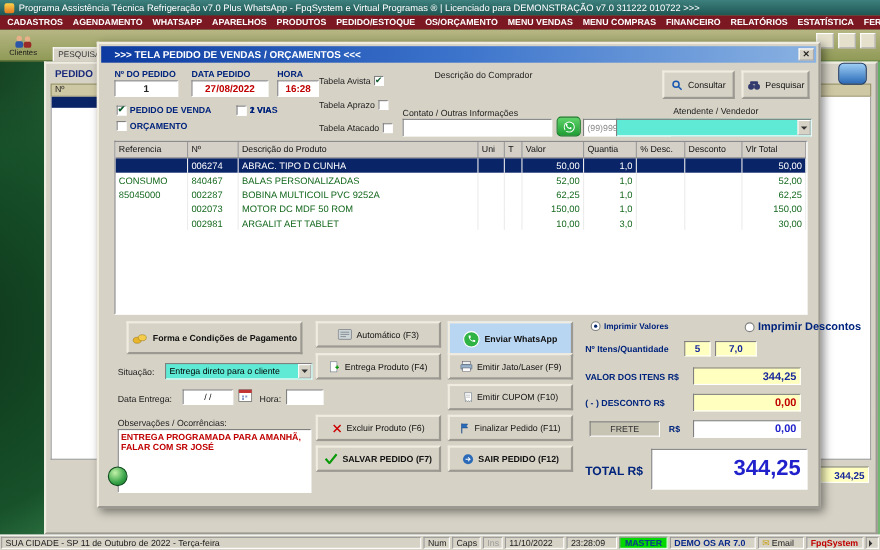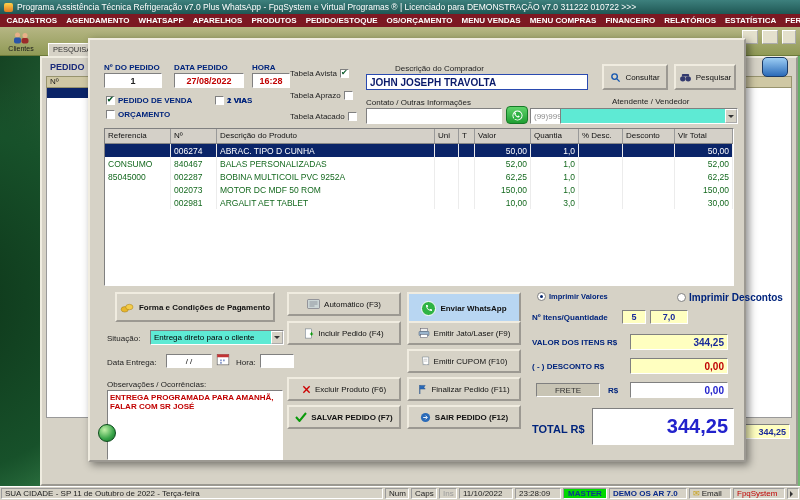--- a/index.html
+++ b/index.html
@@ -75,41 +75,41 @@
   
   .grid{position:absolute;left:14px;top:88px;width:630px;height:158px;background:#fff;
     border:1px solid;border-color:#808080 #fff #fff #808080;box-sizing:border-box;overflow:hidden;}
   .gcols{display:grid;grid-template-columns:66px 46px 218px 24px 16px 56px 48px 44px 52px 1fr;}
   .ghead{height:14px;background:#d4d0c8;border-bottom:1px solid #888;}
   .ghead div{font-size:8px;padding:2px 3px 0;border-right:1px solid #999;color:#111;white-space:nowrap;overflow:hidden;box-sizing:border-box;}
   .grow{height:13px;color:#15691f;font-size:8.5px;}
   .grow div{padding:1.5px 3px 0;border-right:1px solid #ececec;white-space:nowrap;overflow:hidden;box-sizing:border-box;}
   .grow .num{text-align:right;}
   .grow.sel{background:#0a2468;color:#fff;}
-  .obs{position:absolute;left:17px;top:350px;width:176px;height:70px;background:#fff;
+  .obs{position:absolute;left:17px;top:350px;width:176px;height:58px;background:#fff;
     border:1px solid;border-color:#808080 #fff #fff #808080;box-sizing:border-box;
     font-size:8px;font-weight:bold;color:#c00000;resize:none;padding:2px;}
   .greenball{position:absolute;left:8px;top:384px;width:18px;height:18px;border-radius:50%;
     background:radial-gradient(circle at 35% 30%,#c2f2a8,#37a348 60%,#176a28);border:1px solid #0a4a1a;box-sizing:border-box;}
   .bigtotal{position:absolute;left:502px;top:368px;width:142px;height:37px;background:#fff;
     border:1px solid;border-color:#808080 #fff #fff #808080;box-sizing:border-box;
     display:flex;align-items:center;justify-content:flex-end;padding:0 5px;
     font-size:20px;font-weight:bold;color:#2222cc;}
   .wabtn{position:absolute;left:416px;top:66px;width:22px;height:18px;border-radius:4px;
     background:linear-gradient(#5fd36a,#1f9e33);border:1px solid #157a26;display:flex;align-items:center;justify-content:center;box-sizing:border-box;}
   .wadot{width:13px;height:13px;border-radius:50%;background:#2fb344;border:1.5px solid #fff;display:flex;align-items:center;justify-content:center;}
   
   .statusbar{position:absolute;left:0;bottom:0;width:800px;height:14px;background:#d6d2c6;
     display:flex;align-items:stretch;font-size:8px;color:#222;z-index:6;box-sizing:border-box;border-top:1px solid #fff;}
   .sp{border:1px solid;border-color:#9a9a9a #fff #fff #9a9a9a;margin:1px;display:flex;align-items:center;
     padding:0 3px;white-space:nowrap;overflow:hidden;box-sizing:border-box;}
   .sp.grow1{flex:1;}
   .sp.master{background:#00d800;color:#0a3a8a;font-weight:bold;justify-content:center;}
   .sp.demo{color:#0a2a8a;font-weight:bold;}
-  .sp.brand{color:#c00000;font-weight:normal;text-align:center;}
+  .sp.brand{color:#c00000;font-weight:bold;text-align:center;}
   .sp.mail::before{content:"✉";color:#c8a018;margin-right:2px;}
   .sp.dim{color:#9a9a9a;}
   .arrbox{display:flex;flex-direction:column;justify-content:center;gap:1px;padding:0 2px;}
   .arr{width:0;height:0;border:3px solid transparent;}
   .arr.r{border-left-color:#333;}
   svg{display:block;}
 </style>
 </head>
 <body>
 
@@ -160,20 +160,24 @@
     <div class="bghead">
       <span class="hc" style="width:38px;">Nº</span>
     </div>
     <div class="bgbody">
       <div class="bgsel"></div>
     </div>
     <div class="bgtotal">344,25</div>
   </div>
 
   <div class="dialog">
+    <div class="dtitle">
+      <span>&gt;&gt;&gt;  TELA PEDIDO DE VENDAS / ORÇAMENTOS  &lt;&lt;&lt;</span>
+      <span class="dclose">✕</span>
+    </div>
 
     <span class="lbl" style="left:14px;top:23px;">Nº DO PEDIDO</span>
     <div class="box center" style="left:14px;top:33px;width:58px;height:15px;font-weight:bold;color:#222;">1</div>
     <span class="lbl" style="left:84px;top:23px;">DATA PEDIDO</span>
     <div class="box center red" style="left:84px;top:33px;width:70px;height:15px;">27/08/2022</div>
     <span class="lbl" style="left:162px;top:23px;">HORA</span>
     <div class="box center red" style="left:162px;top:33px;width:38px;height:15px;">16:28</div>
 
     <span class="rf" style="left:16px;top:56px;">
         <span class="cb on"></span>
@@ -199,21 +203,20 @@
     <span class="rf plain" style="left:200px;top:51px;">
         <span>Tabela Aprazo</span>
         <span class="cb"></span>
       </span>
     <span class="rf plain" style="left:200px;top:72px;">
         <span>Tabela Atacado</span>
         <span class="cb"></span>
       </span>
 
     <span class="lbl plain" style="left:276px;top:24px;padding-left:29px;">Descrição do Comprador</span>
-    <input class="inp" style="left: 276px; top: 34px; width: 222px; height: 16px; border-color: rgb(42, 74, 176);" value="JOHN JOSEPH TRAVOLTA">
     <span class="lbl plain" style="left:276px;top:58px;">Contato / Outras Informações</span>
     <input class="inp" style="left: 276px; top: 68px; width: 136px; height: 16px;" value="">
     <div class="wabtn">
       <svg width="11" height="11" viewBox="0 0 24 24">
           <circle cx="12" cy="12" r="11" fill="#fff"></circle>
           <path fill="#2fb344" d="M12 3a9 9 0 0 0-7.7 13.6L3 21l4.5-1.2A9 9 0 1 0 12 3zm4.2 12.3c-.2.6-1.2 1.1-1.7 1.1s-1 .3-3.4-.8c-2.9-1.3-4.7-4.4-4.8-4.6-.1-.2-1.1-1.6-1.1-3s.7-2.1 1-2.4c.2-.3.5-.3.7-.3h.5c.2 0 .4 0 .6.5s.8 1.9.8 2c.1.1.1.3 0 .5l-.3.5-.4.4c-.1.1-.3.3-.1.6.2.3.8 1.3 1.7 2.1 1.2 1.1 2.2 1.4 2.5 1.5.3.1.5.1.7-.1l.9-1.1c.2-.3.4-.2.7-.1l1.5.8c.3.1.5.2.5.3.1.1.1.6-.1 1.1z"></path>
         </svg>
     </div>
     <div class="box" style="left:440px;top:68px;width:80px;height:16px;color:#8a8a8a;font-size:8px;">(99)9999-9999</div>
 
@@ -345,21 +348,21 @@
           <rect x="1" y="1" width="24" height="18" rx="2" fill="#ccd6d6" stroke="#556"></rect>
           <path d="M5 6h16M5 10h16M5 14h10" stroke="#556"></path>
         </svg>
       <span>Automático  (F3)</span>
     </div>
     <div class="btn" style="left:197px;top:281px;width:114px;height:24px;">
       <svg width="10" height="11" viewBox="0 0 20 24">
           <rect x="2" y="2" width="13" height="20" fill="#fff" stroke="#567"></rect>
           <path d="M12 13h7M15.5 9.5v7" stroke="#0a9a0a" stroke-width="2.5"></path>
         </svg>
-      <span>Incluir Pedido  (F4)</span>
+      <span>Entrega Produto  (F4)</span>
     </div>
     <div class="btn" style="left:197px;top:337px;width:114px;height:24px;">
       <svg width="9" height="9" viewBox="0 0 20 20">
           <path d="M3 3l14 14M17 3L3 17" stroke="#c00" stroke-width="3"></path>
         </svg>
       <span>Excluir Produto  (F6)</span>
     </div>
     <div class="btn" style="left:197px;top:365px;width:114px;height:24px;font-weight:bold;">
       <svg width="12" height="10" viewBox="0 0 24 20">
           <path d="M2 10l7 8L22 2" fill="none" stroke="#0a9a0a" stroke-width="4"></path>

